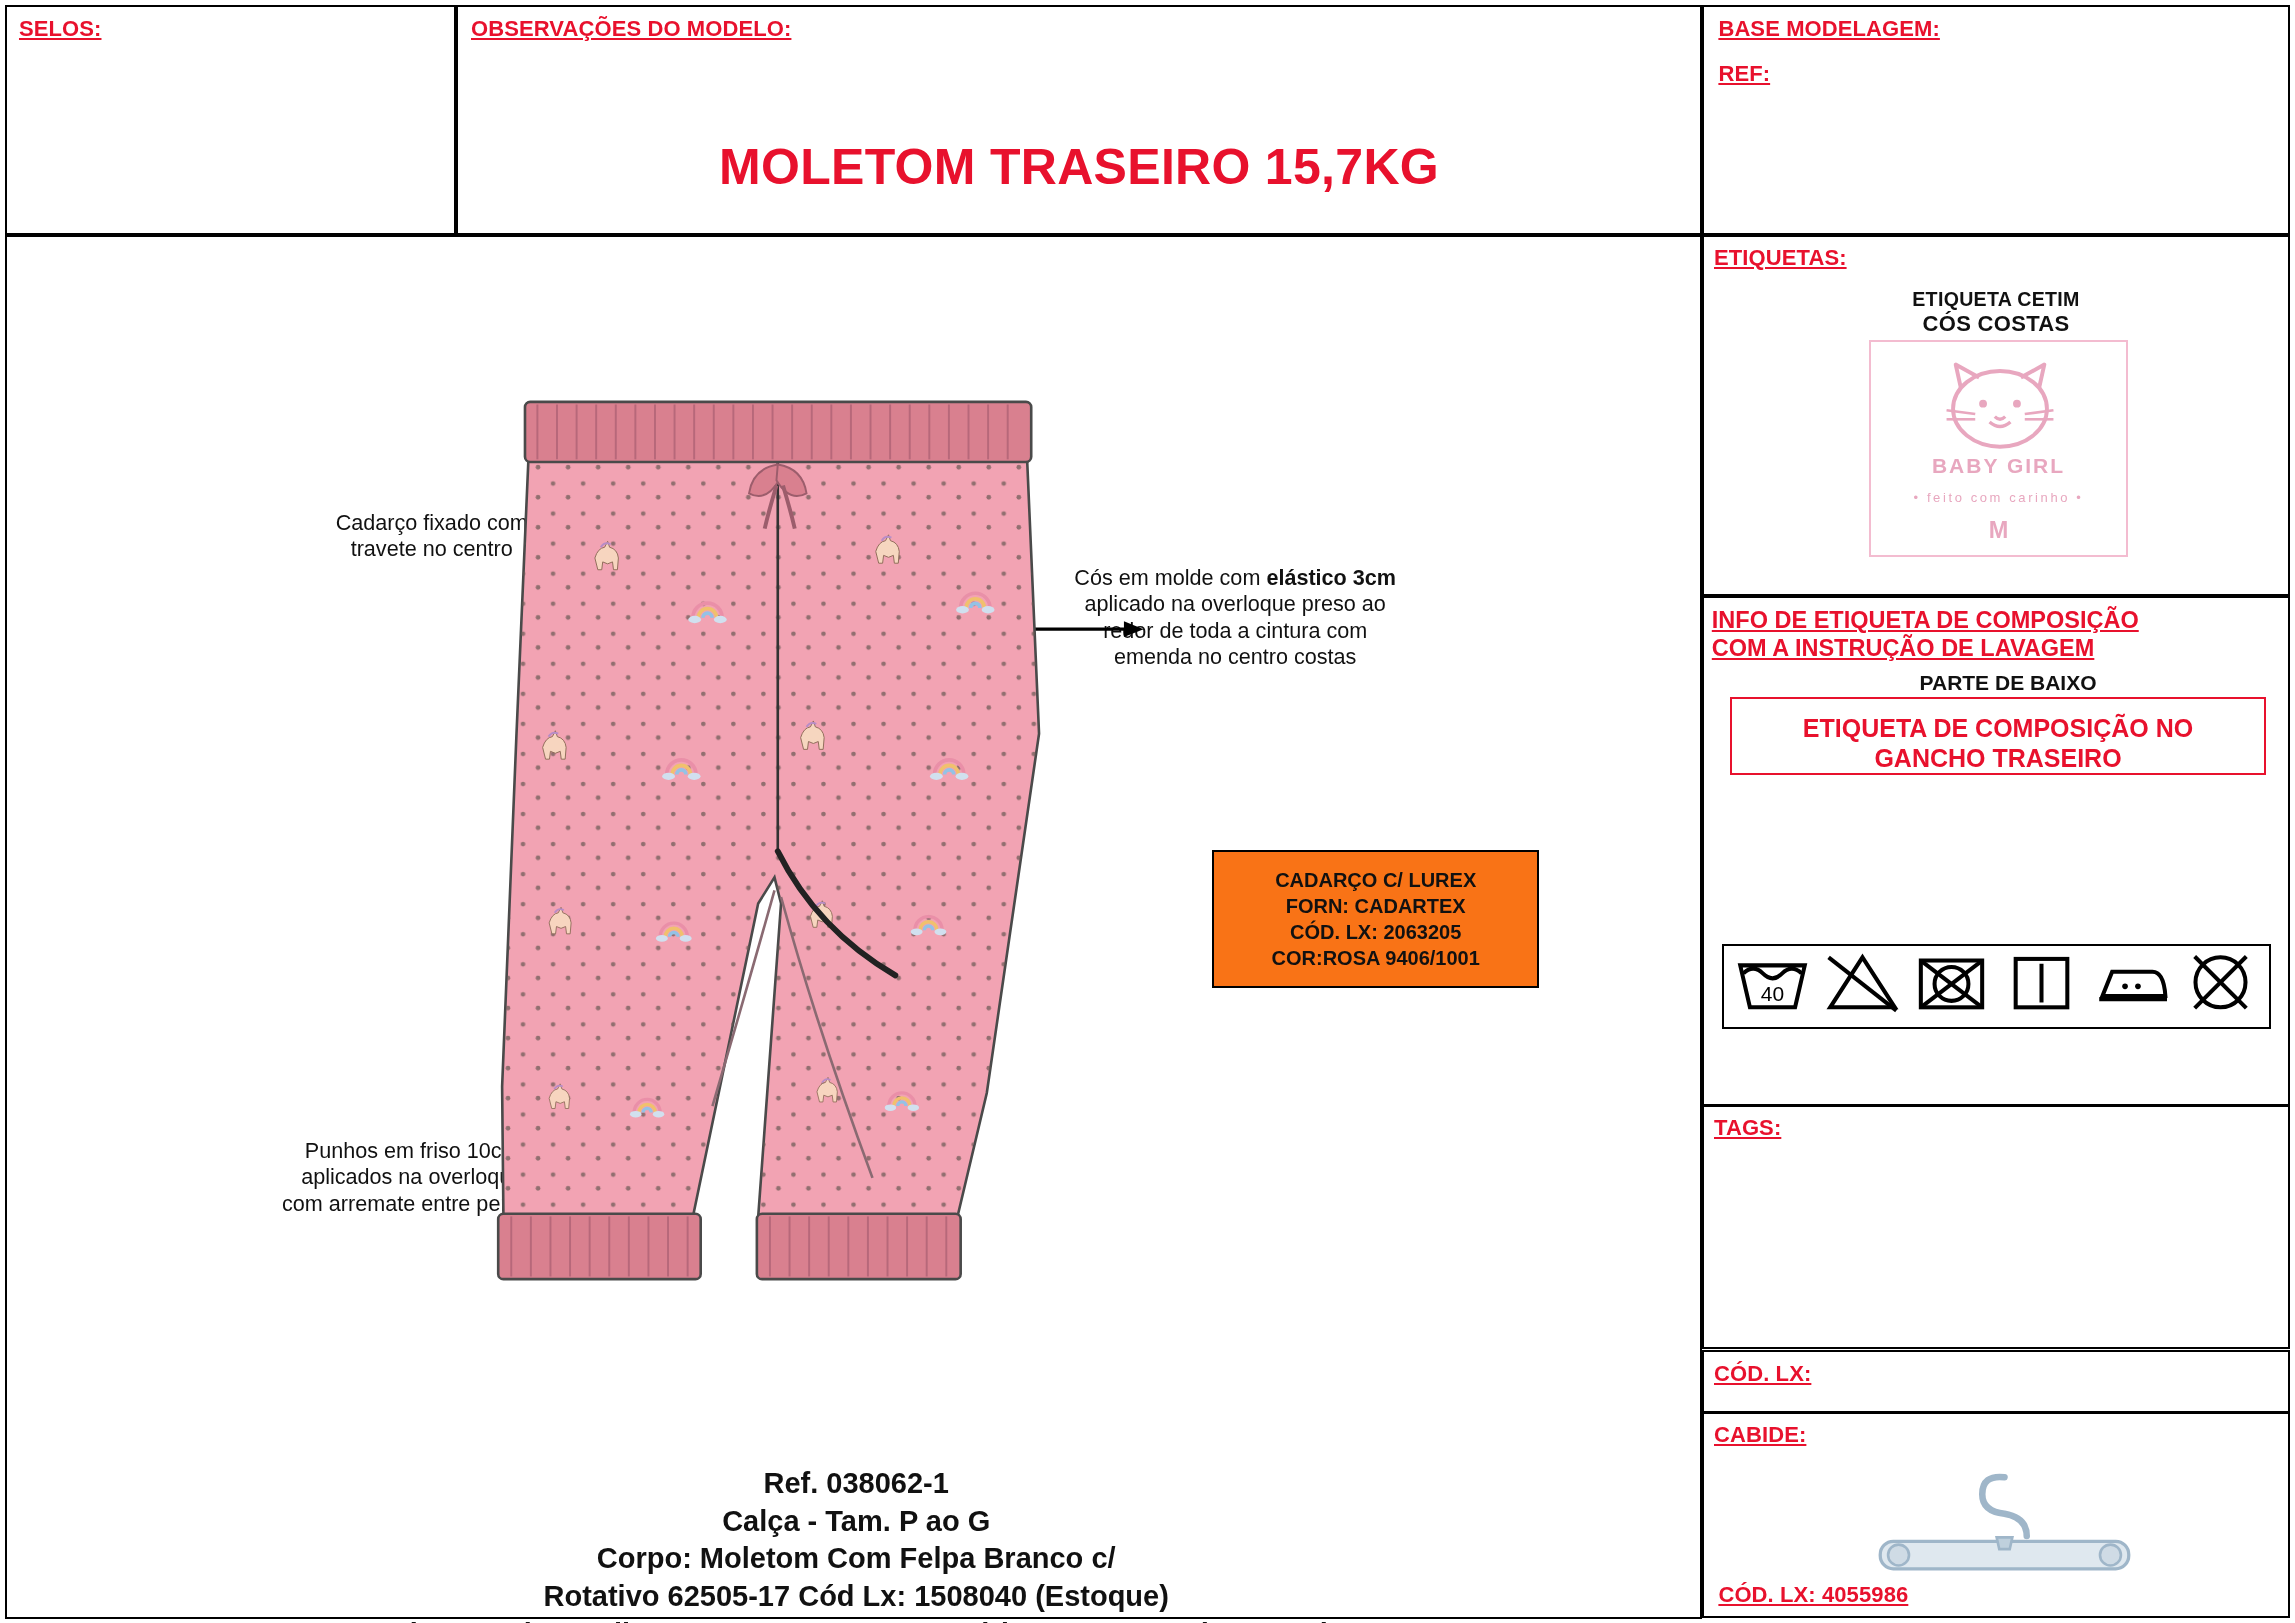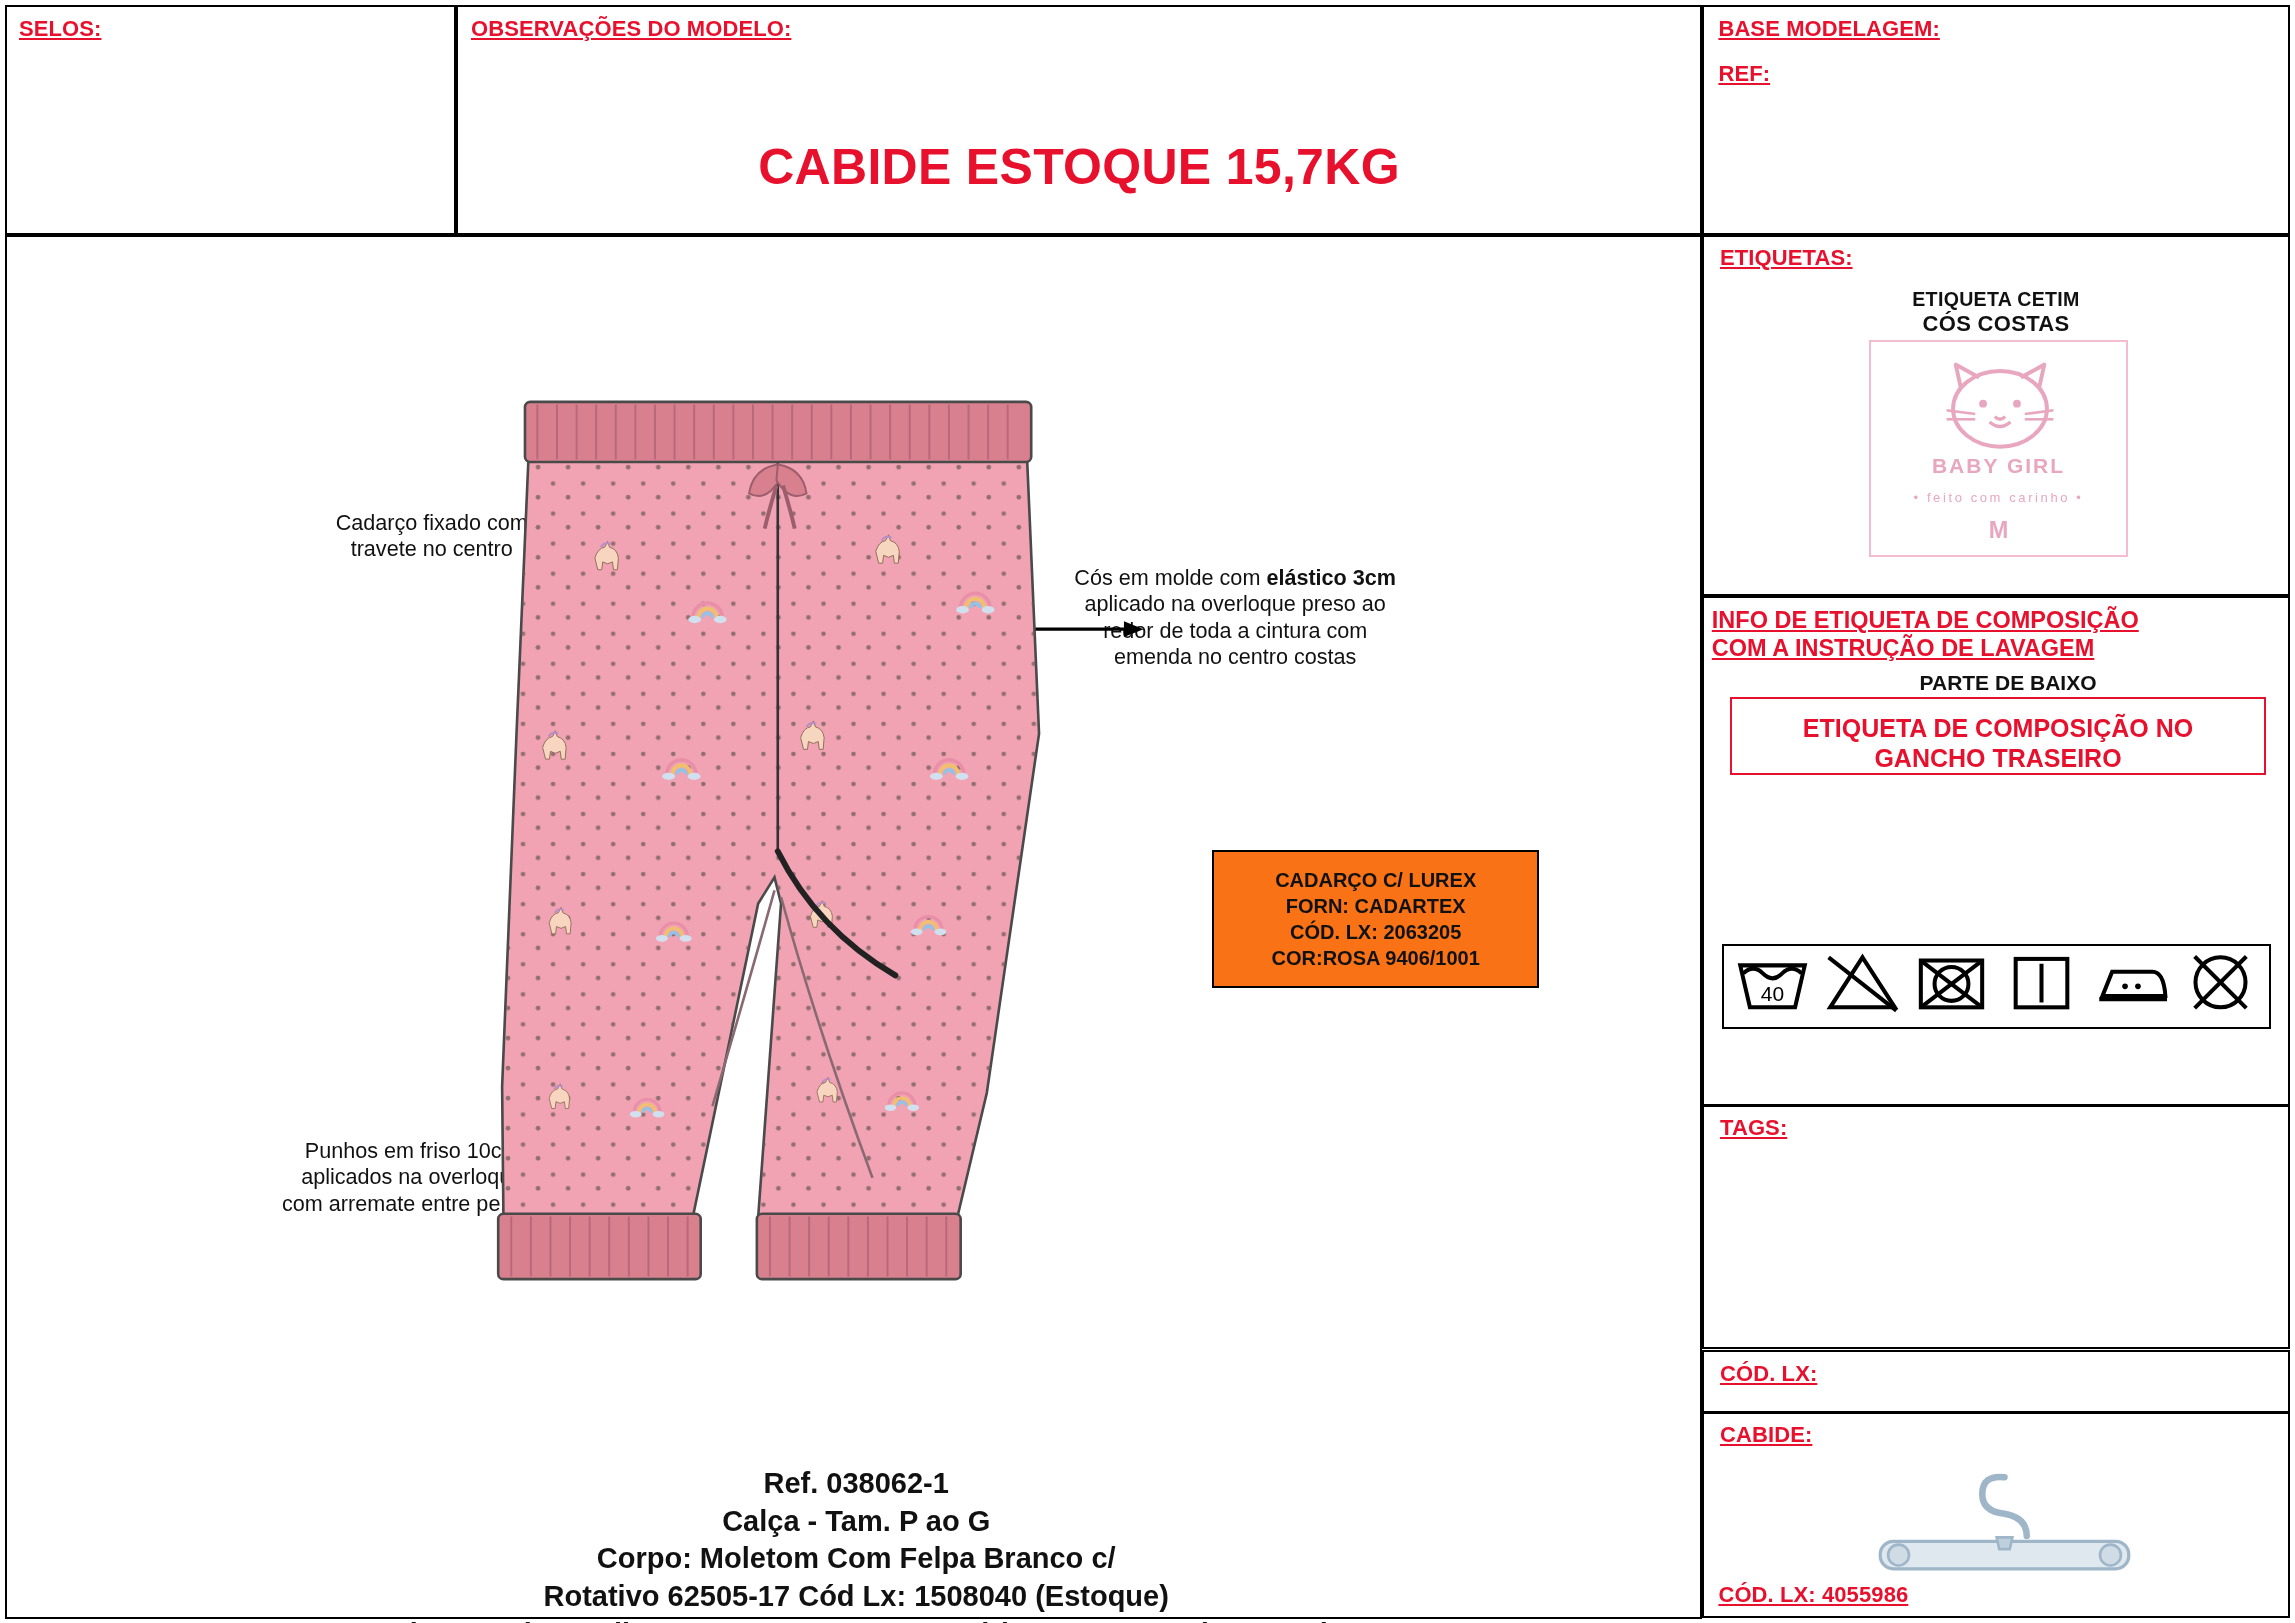--- a/index.html
+++ b/index.html
@@ -54,21 +54,21 @@
   
   #main-cell    { left: 5.2px;   top: 235px; width: 1697px; height: 1384px; }
 
   
   #etiquetas-cell  { left: 1702px; top: 235px;  width: 588px; height: 361px; }
   #info-cell       { left: 1702px; top: 596px;  width: 588px; height: 510px; }
   #tags-cell       { left: 1702px; top: 1105px; width: 588px; height: 244px; }
   #codlx-cell      { left: 1702px; top: 1350px; width: 588px; height: 63px; }
   #cabide-cell     { left: 1702px; top: 1412px; width: 588px; height: 206px; }
 
-  .cell-label { position: absolute; left: 16px; top: 7.8px; }
+  .cell-label { position: absolute; left: 10px; top: 7.8px; }
 
   
   #etq-head {
     position: absolute; top: 51px; left:0; right:0;
     text-align:center; font-size: 19.6px; color:#111;
   }
   #etq-head .l1 { display:block; font-weight: 600; letter-spacing:0.3px;}
   #etq-head .l2 { display:block; font-weight: bold; font-size: 22px; letter-spacing:0.3px;}
   #etq-box {
     position:absolute; left: 165px; top: 103px; width: 259px; height: 217px;
@@ -154,21 +154,21 @@
 <body>
 
 <div class="sheet">
 
   <div class="cell" id="selos-cell">
     <div class="red-label" id="selos-label">SELOS:</div>
   </div>
 
   <div class="cell" id="obs-cell">
     <div class="red-label" id="obs-label">OBSERVAÇÕES DO MODELO:</div>
-    <div id="obs-title">CABIDE ESTOQUE 15,7KG</div>
+    <div id="obs-title">MOLETOM TRASEIRO 15,7KG</div>
   </div>
 
   <div class="cell" id="base-cell">
     <div class="red-label" id="base-label">BASE MODELAGEM:</div>
     <div class="red-label" id="ref-label">REF:</div>
   </div>
 
   <div class="cell" id="main-cell">
 
     <div class="note" style="left:751px; top:327px; width:196px;">

